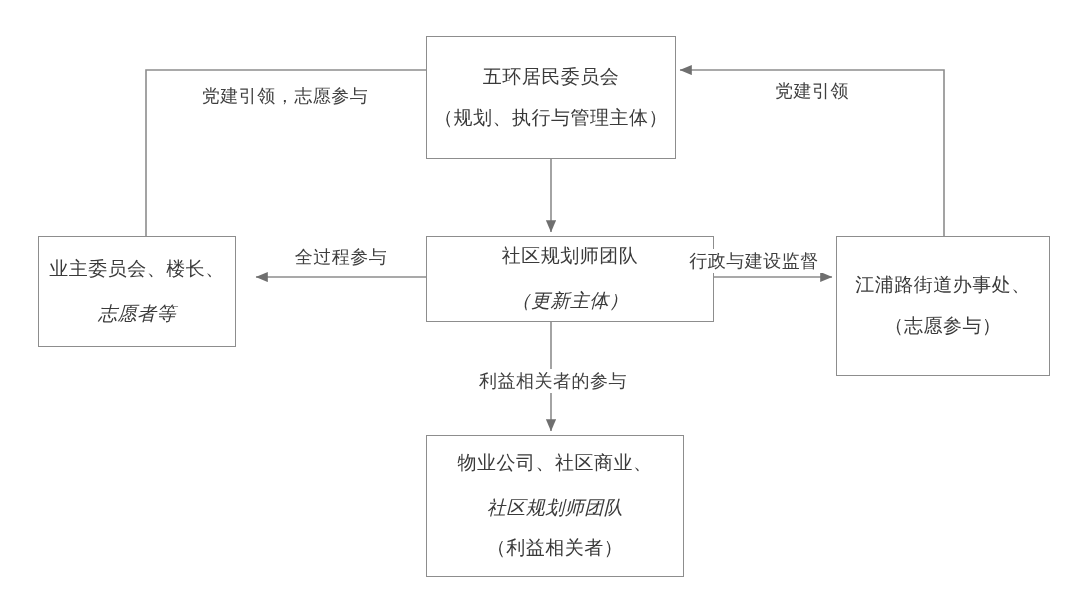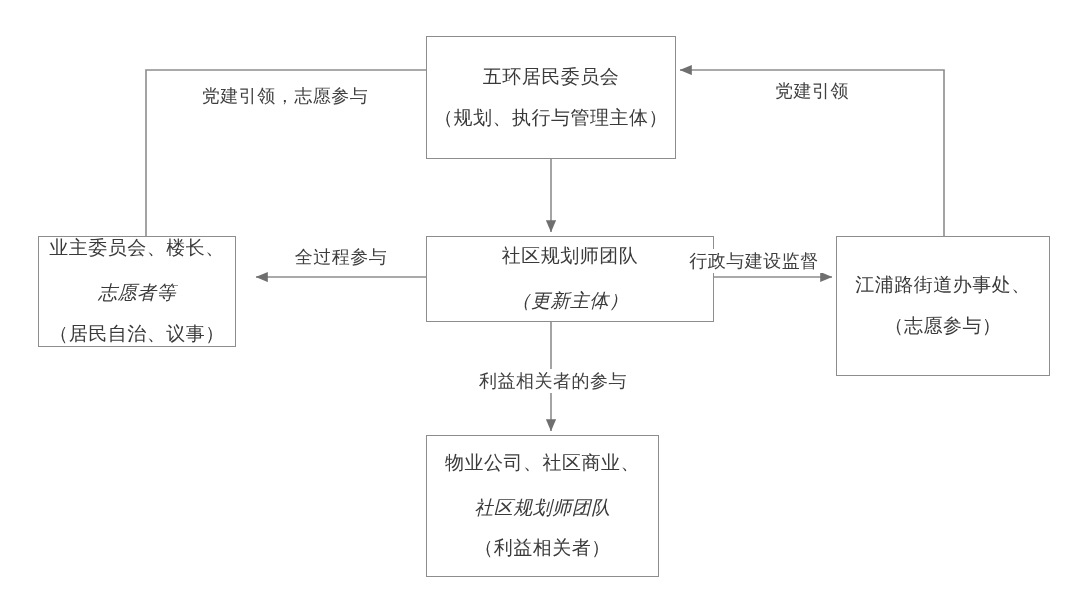--- a/index.html
+++ b/index.html
@@ -62,21 +62,21 @@
     padding: 0 6px;
     transform: translate(-50%, -50%);
     text-align: center;
   }
 
   
   #node-residents-committee { left: 426px; top: 36px;  width: 250px; height: 123px; }
   #node-owners-group        { left: 38px;  top: 236px; width: 198px; height: 111px; }
   #node-planner-team        { left: 426px; top: 236px; width: 288px; height: 86px;  }
   #node-street-office       { left: 836px; top: 236px; width: 214px; height: 140px; }
-  #node-stakeholders        { left: 426px; top: 435px; width: 233px; height: 142px; }
+  #node-stakeholders        { left: 426px; top: 435px; width: 258px; height: 142px; }
 </style>
 </head>
 <body>
 
 <div id="stage">
 
   <svg id="edges" viewBox="0 0 1080 608">
     <defs>
       <marker id="arrow" markerWidth="9" markerHeight="9" refX="7.4" refY="3.2" orient="auto" markerUnits="strokeWidth">
         <path d="M0,0 L7.6,3.2 L0,6.4 z" fill="#6f6f6f"></path>
@@ -97,21 +97,20 @@
   </svg>
 
   <div class="node" id="node-residents-committee">
     <div class="line">五环居民委员会</div>
     <div class="line sub">（规划、执行与管理主体）</div>
   </div>
 
   <div class="node" id="node-owners-group">
     <div class="line">业主委员会、楼长、</div>
     <div class="line tight">志愿者等</div>
-    <div class="line sub">（居民自治、议事）</div>
   </div>
 
   <div class="node" id="node-planner-team">
     <div class="line">社区规划师团队</div>
     <div class="line tight">（更新主体）</div>
   </div>
 
   <div class="node" id="node-street-office">
     <div class="line">江浦路街道办事处、</div>
     <div class="line sub">（志愿参与）</div>

